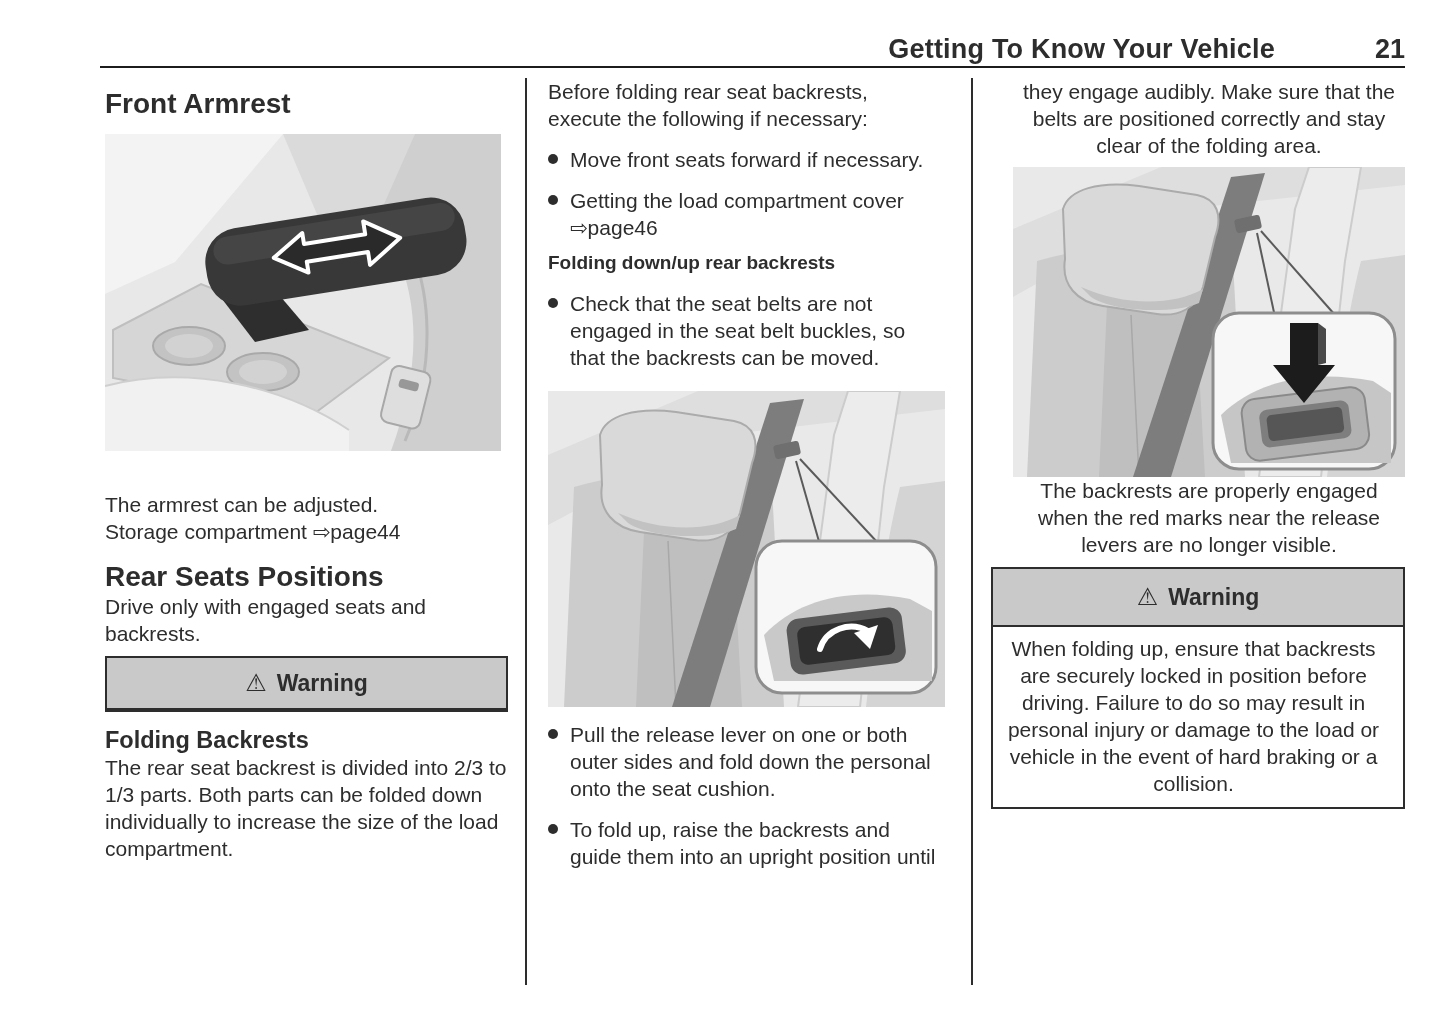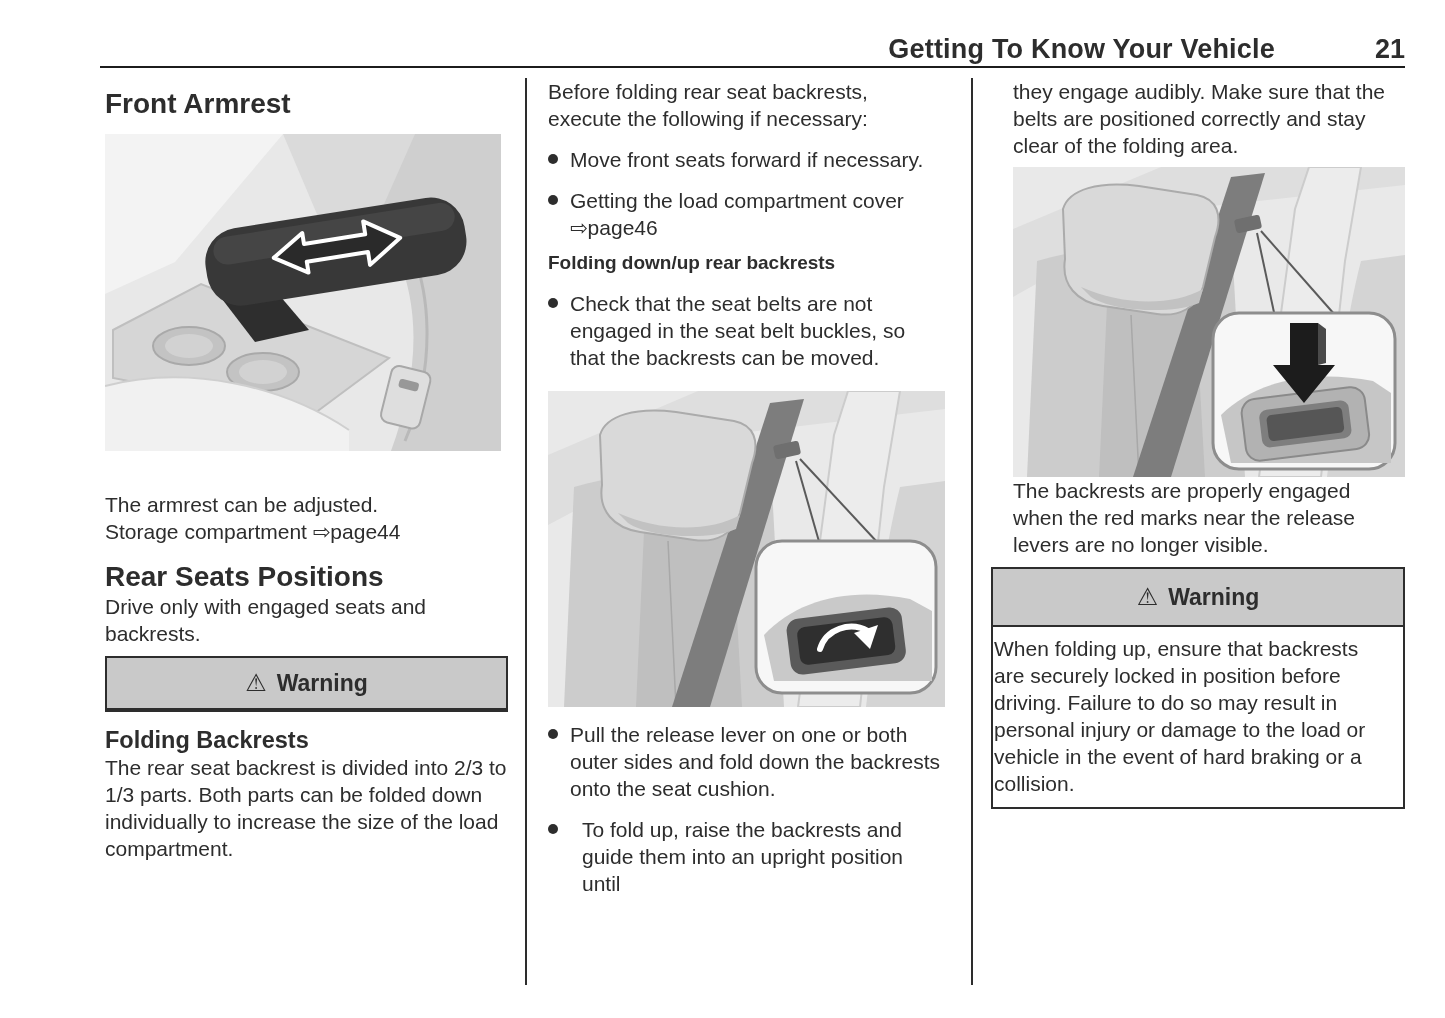--- a/index.html
+++ b/index.html
@@ -11,35 +11,35 @@
   .hdr{position:absolute;top:34px;left:100px;right:40px;
        display:flex;justify-content:flex-end;align-items:baseline;}
   .hdr-title{font-weight:bold;font-size:27px;letter-spacing:.2px;}
   .hdr-page{font-weight:bold;font-size:27px;margin-left:100px;}
   .hrule{position:absolute;top:66px;left:100px;right:40px;border-top:2.5px solid #1c1c1c;}
 
   
   .cols{position:absolute;top:78px;left:105px;right:40px;height:907px;display:flex;align-items:stretch;}
   .col1{width:403px;flex:none;}
   .col2{width:397px;flex:none;}
-  .col3{flex:1;margin-left:18px;}
+  .col3{flex:1;margin-left:18px;text-align:center;}
   .col3 .pad{padding-left:22px;}
   .vdiv{width:2px;background:#2d2d2d;flex:none;}
   .vd1{margin-left:17px;margin-right:21px;}
   .vd2{margin-left:26px;margin-right:0;}
 
   
   .h1{font-size:28px;font-weight:bold;margin-top:10px;line-height:32px;}
   .h1b{font-size:28px;font-weight:bold;margin-top:16px;line-height:32px;}
   .h2{font-size:23.5px;font-weight:bold;margin-top:14px;line-height:28px;}
   .h3{font-size:19px;font-weight:bold;margin-top:9px;line-height:26px;}
   .body-text{font-size:21px;line-height:27px;}
   p.bt{margin:0;}
   .mt12{margin-top:12px;} .mt40{margin-top:40px;} .mt11{margin-top:11px;}
-  .mt8{margin-top:8px;} .mt14{margin-top:14px;} .mt15{margin-top:15px;} .mt38{margin-top:38px;} .mt13{margin-top:13px;gap:12px;}
+  .mt8{margin-top:8px;} .mt14{margin-top:14px;} .mt15{margin-top:15px;} .mt38{margin-top:38px;} .mt13{margin-top:13px;}
   .mt32{margin-top:32px;}
 
   
   .bi{display:flex;margin-top:14px;}
   .dot{width:10px;height:10px;border-radius:50%;background:#2d2d2d;flex:none;margin:8px 12px 0 0;}
 
   
   .warnbox{border:2px solid #2d2d2d;margin-top:9px;}
   .warnhead{background:#c9c9c9;border-bottom:2px solid #2d2d2d;
             display:flex;align-items:center;justify-content:center;
@@ -164,21 +164,21 @@
           </g>
           <g>
             <path d="M272 258 C278 238 302 230 320 240" fill="none" stroke="#ffffff" stroke-width="6" stroke-linecap="round"></path>
             <path d="M330 234 L322 258 L306 242 Z" fill="#ffffff"></path>
           </g>
         </svg>
       </div>
 
       <div class="bi mt38">
         <span class="dot"></span>
-        <span class="body-text">Pull the release lever on one or both outer sides and fold down the backrests onto the seat cushion.</span>
+        <span class="body-text">Pull the release lever on one or both outer sides and fold down the personal onto the seat cushion.</span>
       </div>
       <div class="bi mt13">
         <span class="dot"></span>
         <span class="body-text">To fold up, raise the backrests and guide them into an upright position until</span>
       </div>
     </div>
 
     <div class="vdiv vd2"></div>
 
     <div class="col3">

